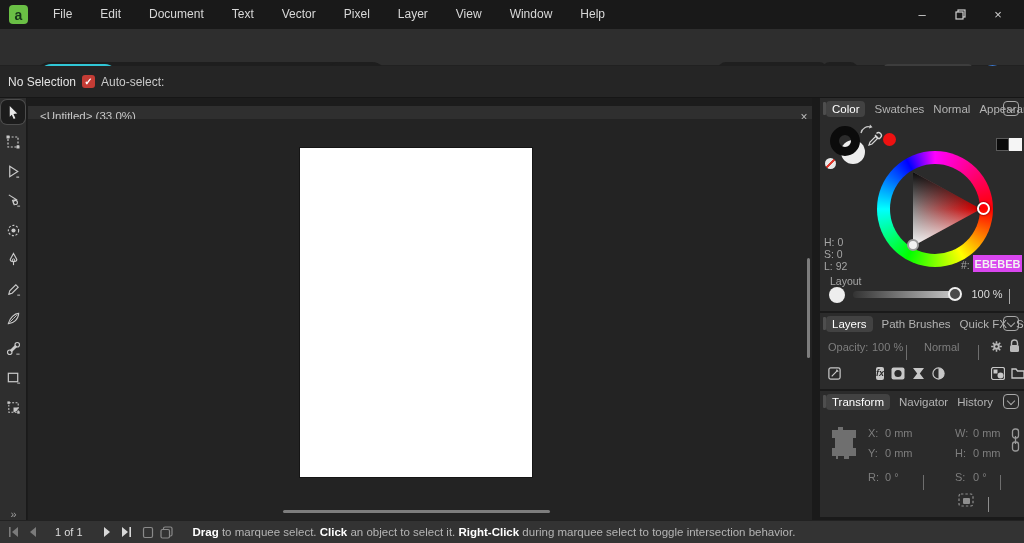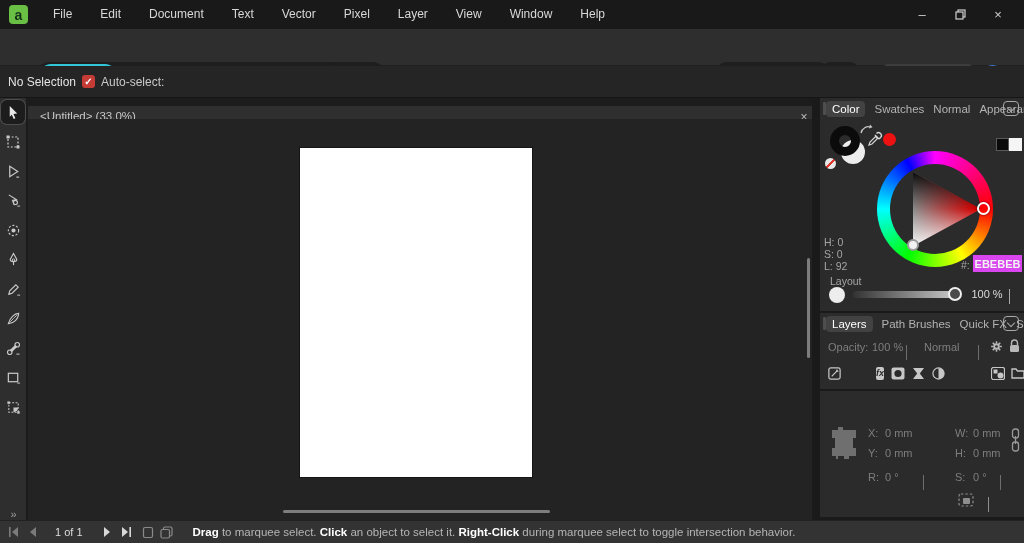--- a/index.html
+++ b/index.html
@@ -562,20 +562,29 @@
         <span style="margin-left:6px;">
           <svg width="14" height="12" viewBox="0 0 14 12">
               <path d="M1 2 h4 l1.5 2 H13 v7 H1 Z" fill="none" stroke="#c8c8c8" stroke-width="1.3"></path>
             </svg>
         </span>
 
       </div>
     </div>
 
     <div class="section" style="top:293px;height:126px;">
+      <div class="sec-head">
+        <span class="grip"></span>
+        <span class="ptab active">Transform</span>
+        <span class="ptab">Navigator</span>
+        <span class="ptab">History</span>
+        <span class="collapse-box">
+            <span class="chev"></span>
+          </span>
+      </div>
 
       <span class="abs" style="left:8px;top:33px;">
         <svg width="32" height="38" viewBox="0 0 32 38">
             <path d="M4 6 h6 v-3 h5 v3 h6 l0 0 h7 v8 h-3 v10 h3 v8 h-7 v3 h-5 v-3 h-6 v3 h-2 v-3 h-4 v-8 h3 v-10 h-3 v-8 Z" fill="#6f6f6f"></path>
           </svg>
       </span>
 
       <span class="abs dim" style="left:48px;top:36px;font-size:11px;">X:</span>
       <span class="abs dim" style="left:65px;top:36px;font-size:11px;">0 mm</span>
       <span class="abs dim" style="left:135px;top:36px;font-size:11px;">W:</span>

